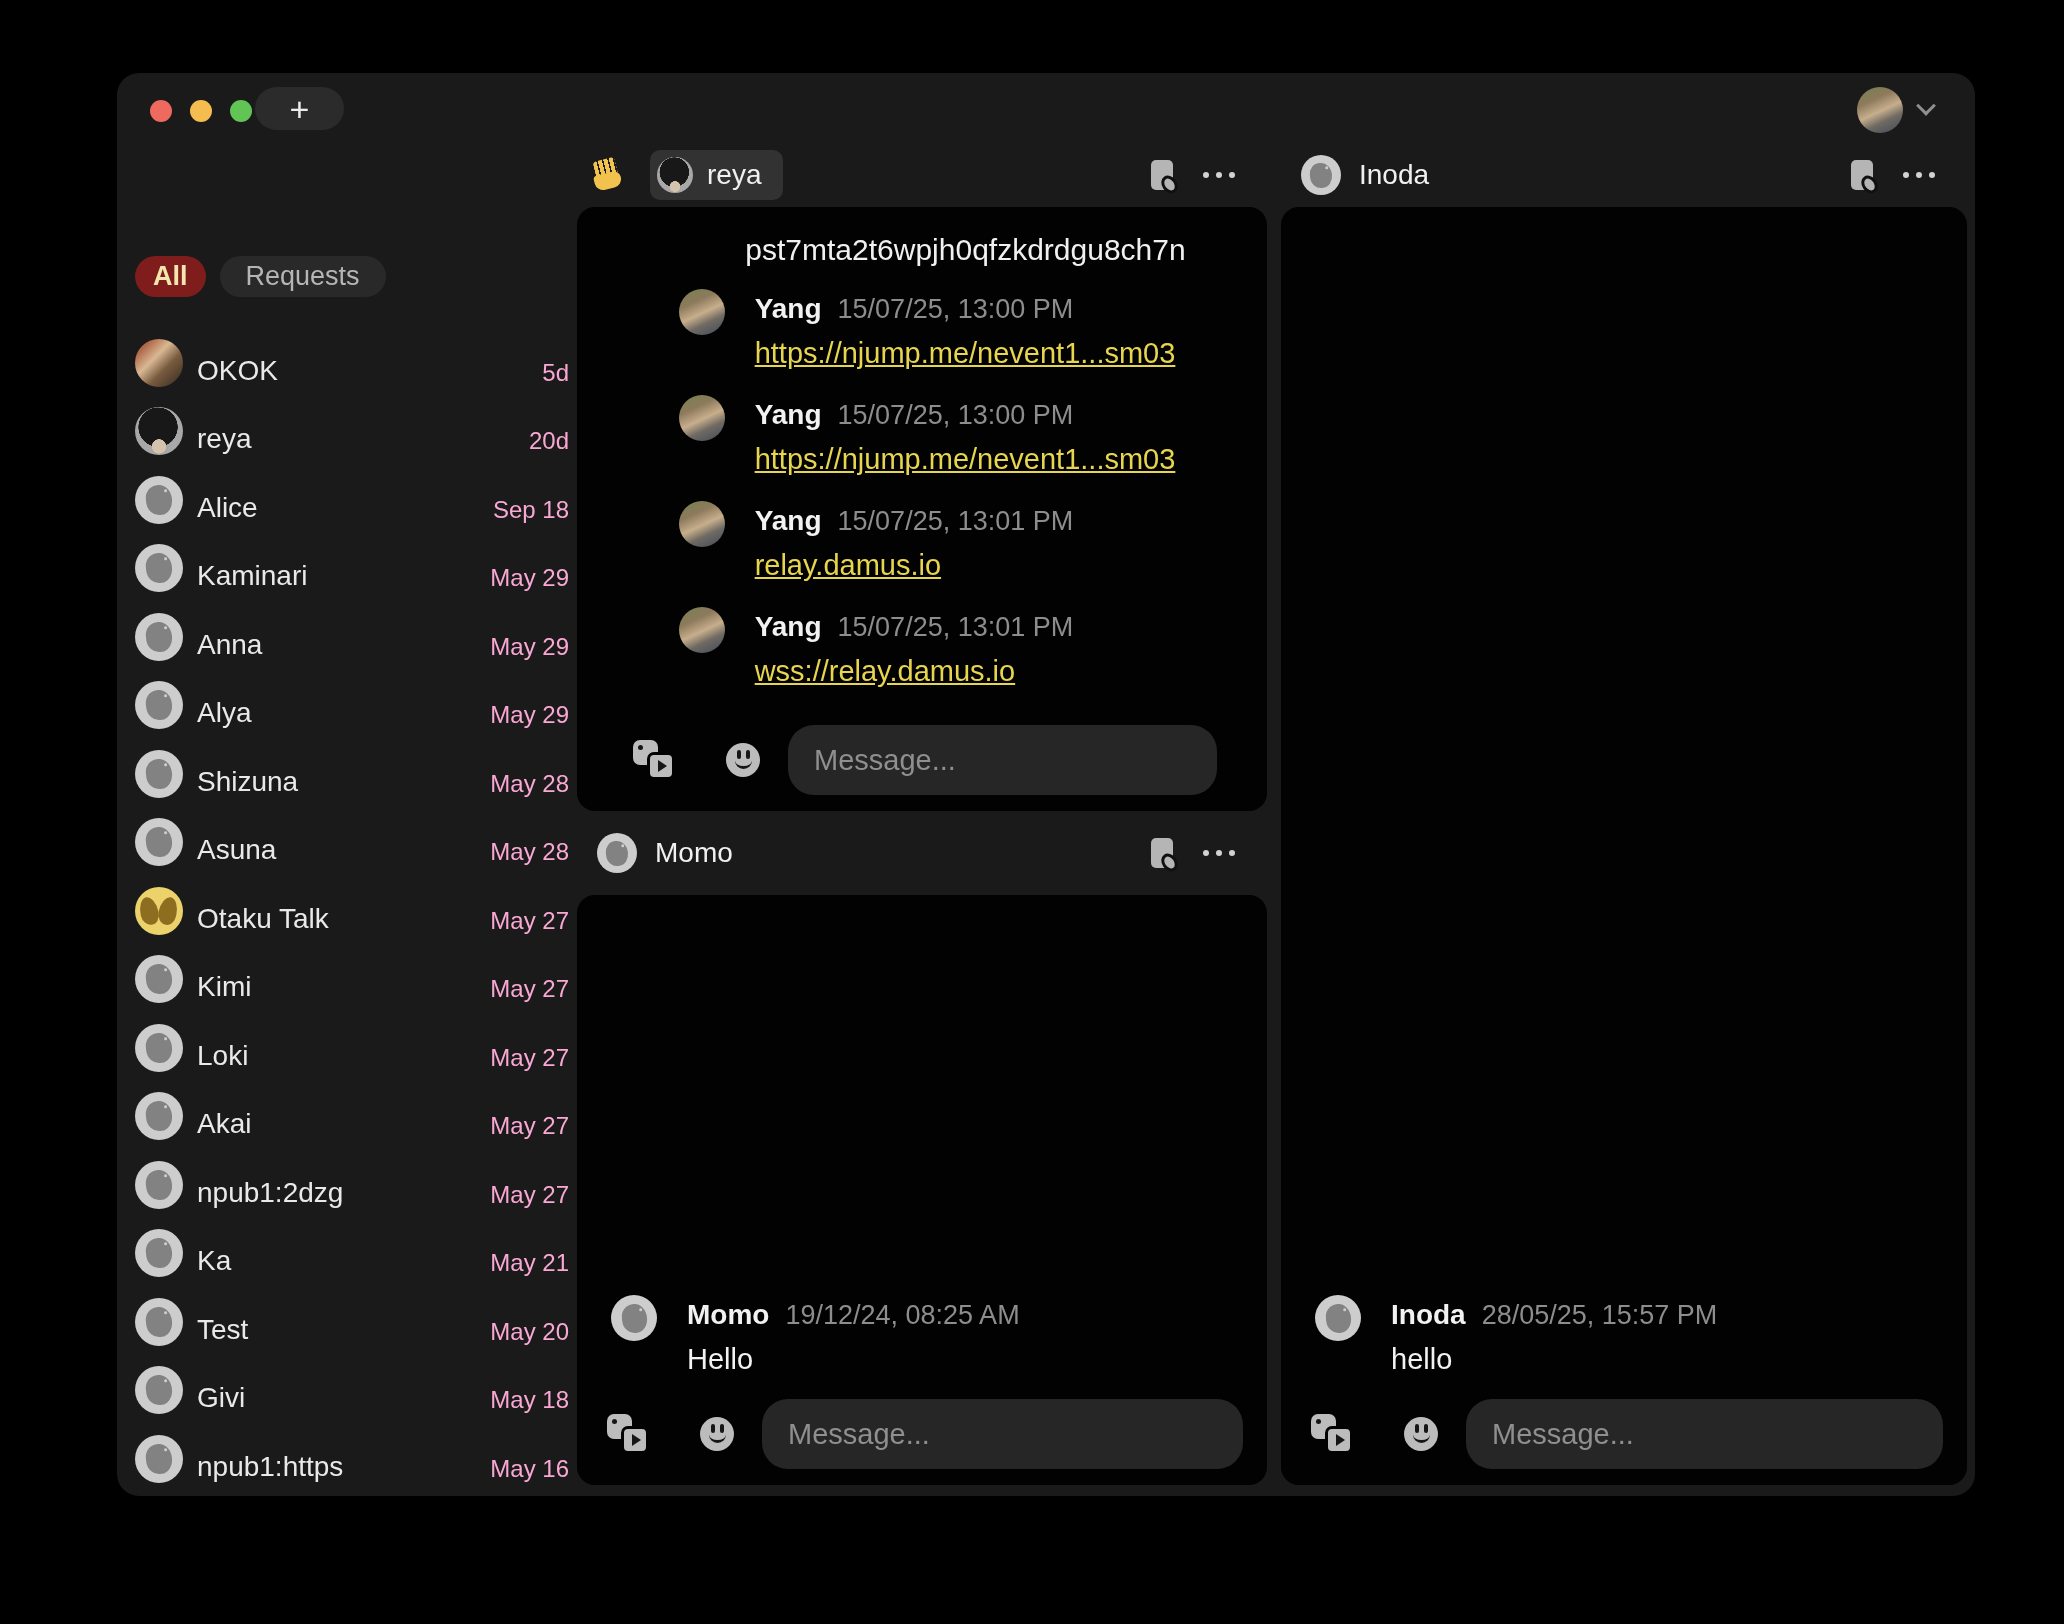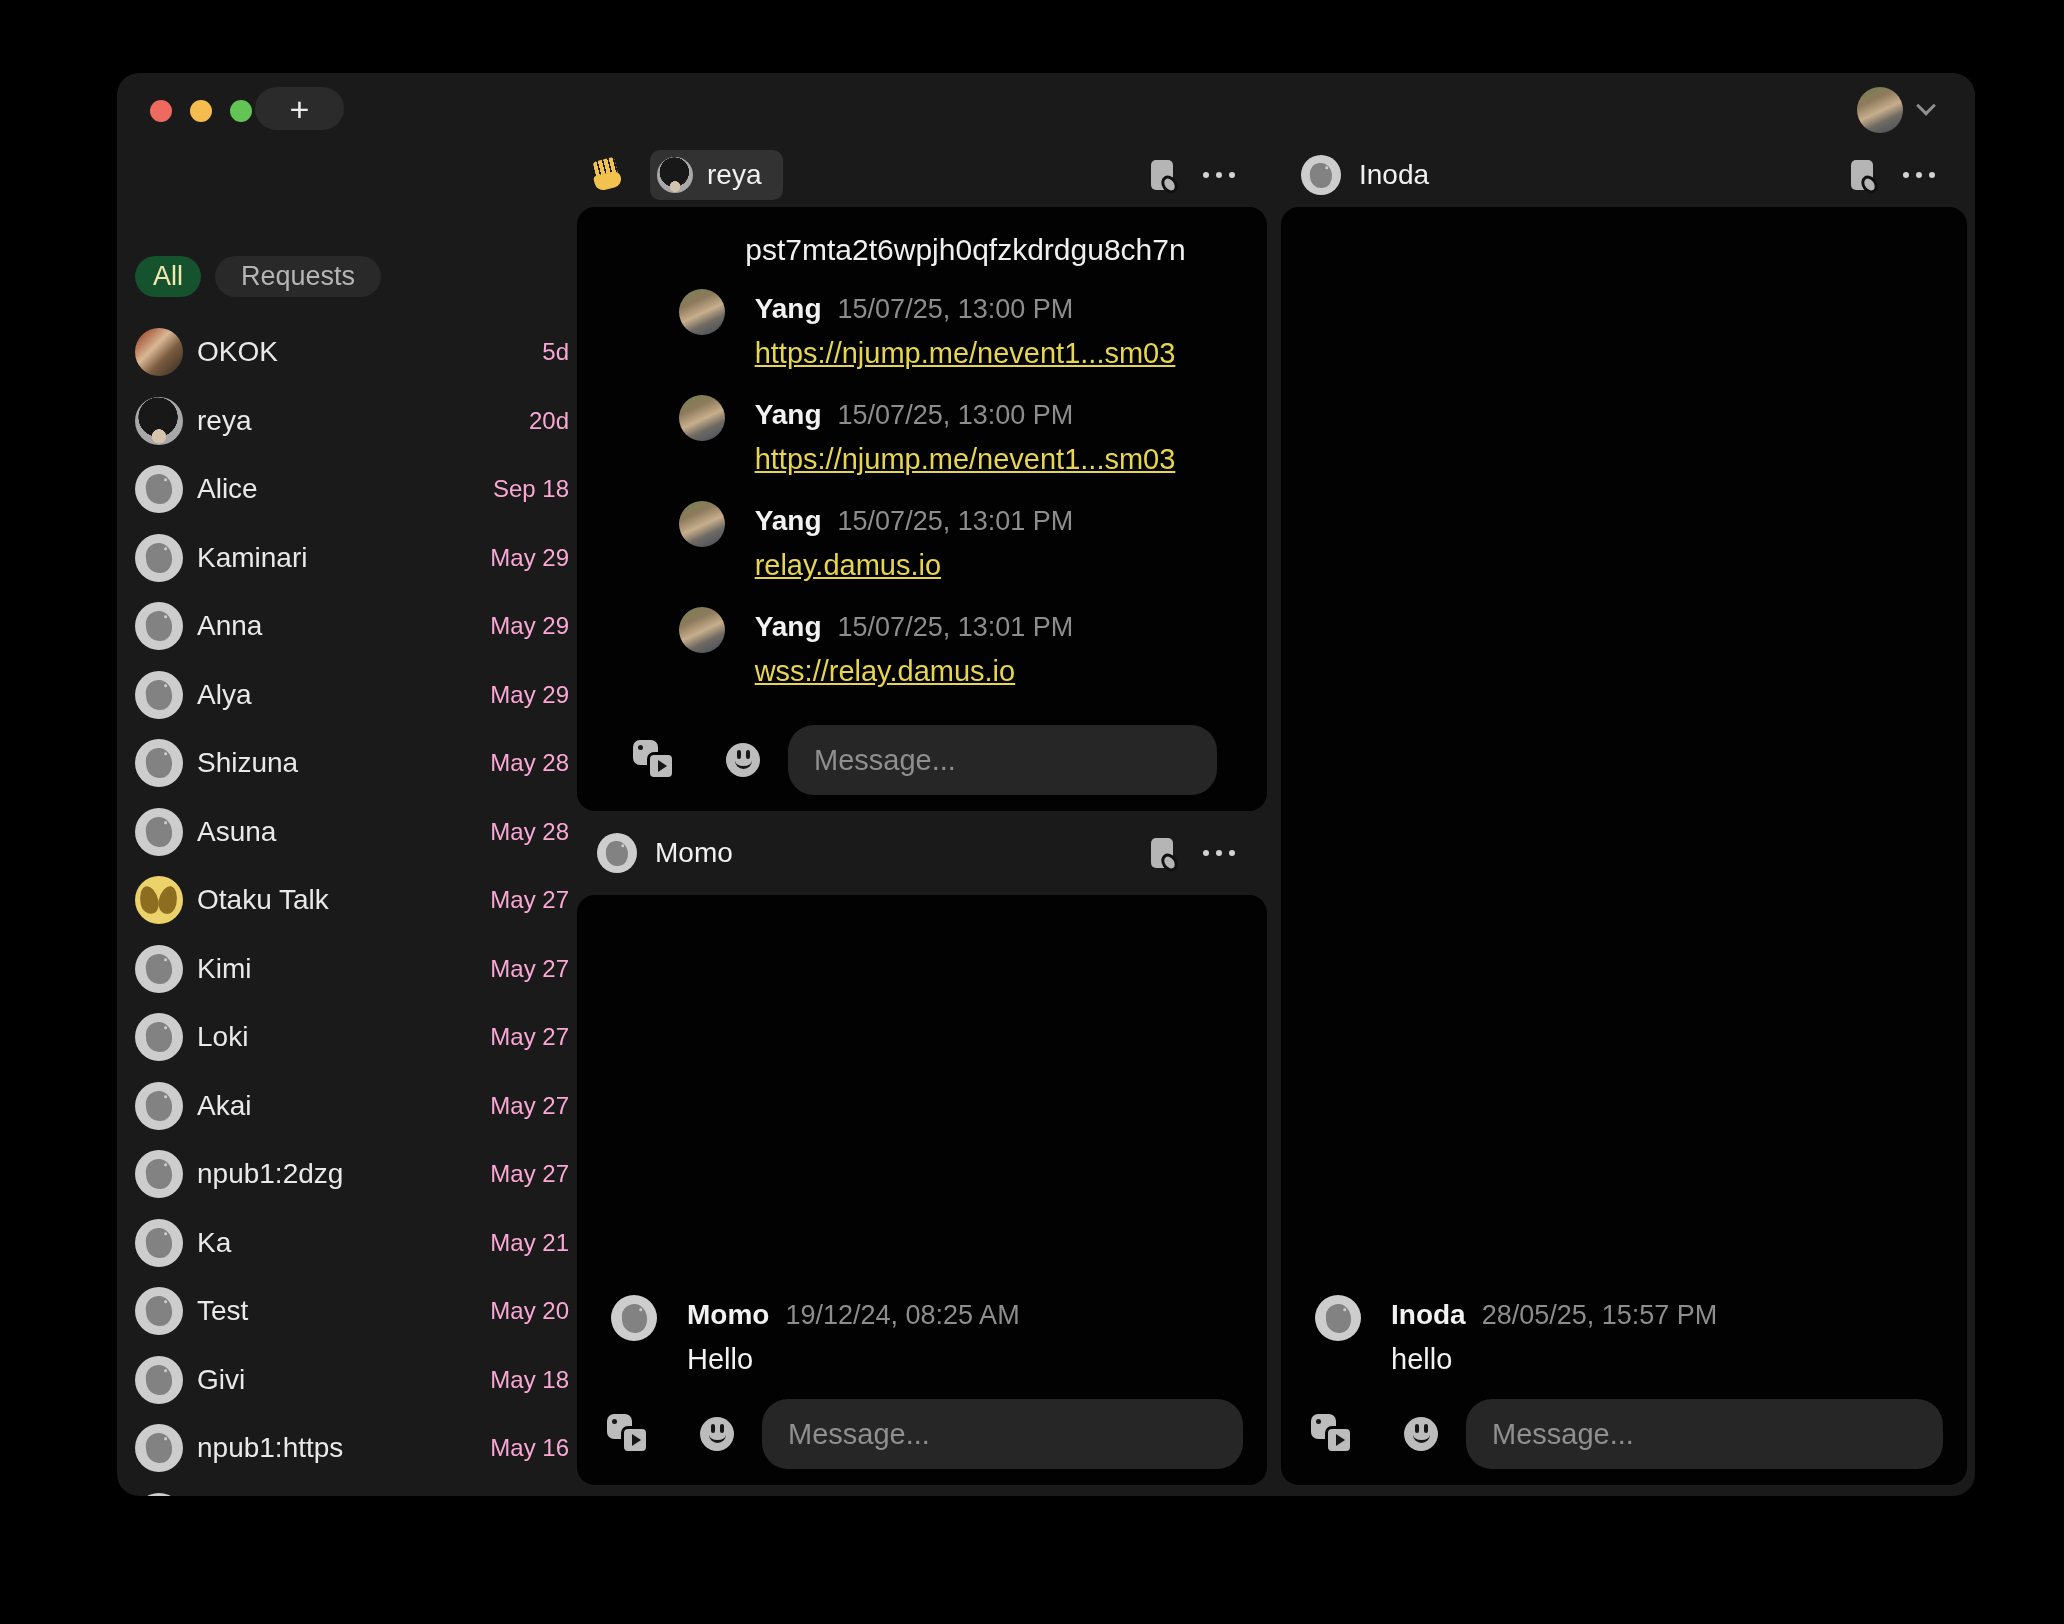--- a/index.html
+++ b/index.html
@@ -46,23 +46,23 @@
             font-family:"Liberation Sans",sans-serif; }
   .search-input::placeholder { color:#9c9c9c; }
   .search-ic { position:absolute; right:14px; top:15px; width:26px; height:26px; }
   .search-ic::before { content:""; position:absolute; left:0; top:0; width:15px; height:15px;
             border:3px solid #9d9d9d; border-radius:50%; }
   .search-ic::after { content:""; position:absolute; right:2px; bottom:2px; width:10px; height:3px;
             background:#9d9d9d; border-radius:2px; transform:rotate(45deg); }
   .tabs { position:absolute; left:18px; top:183px; display:flex; gap:14px; }
   .tab { height:41px; border-radius:21px; display:flex; align-items:center; justify-content:center;
          font-size:27px; padding:0 26px; background:#292929; color:#b5b5b5; }
-  .tab.active { background:#14532d; color:#f4e7ae; font-weight:400; padding:0 18px; }
+  .tab.active { background:#7f1d1d; color:#f4e7ae; font-weight:700; padding:0 18px; }
   .conv-list { position:absolute; left:18px; top:245px; width:438px; }
-  .conv-row { height:68.5px; display:flex; align-items:center; }
+  .conv-row { height:68.5px; display:flex; align-items:flex-end; }
   .conv-row .avatar { width:48px; height:48px; }
   .conv-name { margin-left:14px; font-size:28px; color:#e9e9e9; }
   .conv-date { margin-left:auto; margin-right:4px; font-size:24px; color:#f9a8d4; }
 
   
   .colA { position:absolute; left:460px; top:70px; width:690px; height:1342px; display:flex; flex-direction:column; }
   .colB { position:absolute; left:1164px; top:70px; width:686px; height:1342px; display:flex; flex-direction:column; }
   .chat-header { display:flex; align-items:center; height:64px; flex-shrink:0; }
   .chat-header.tall { height:84px; }
   .wave { position:relative; width:34px; height:34px; margin-left:13px; transform:rotate(-14deg); flex-shrink:0; }

